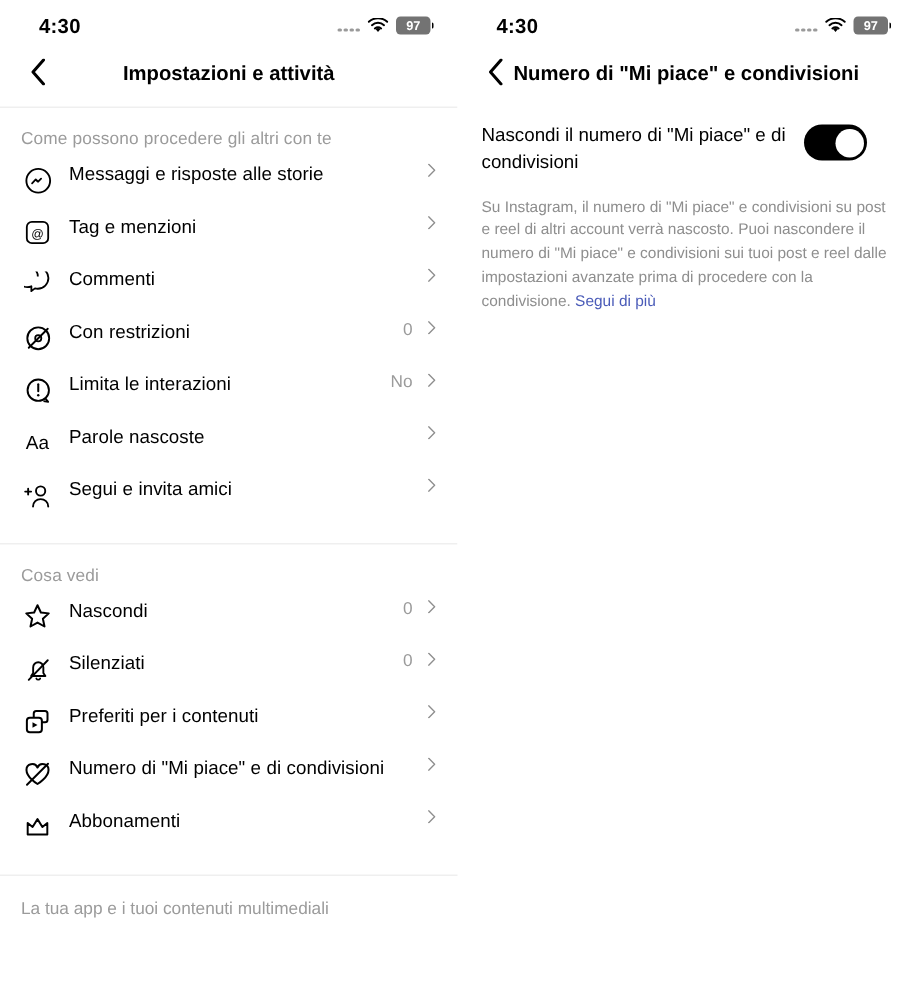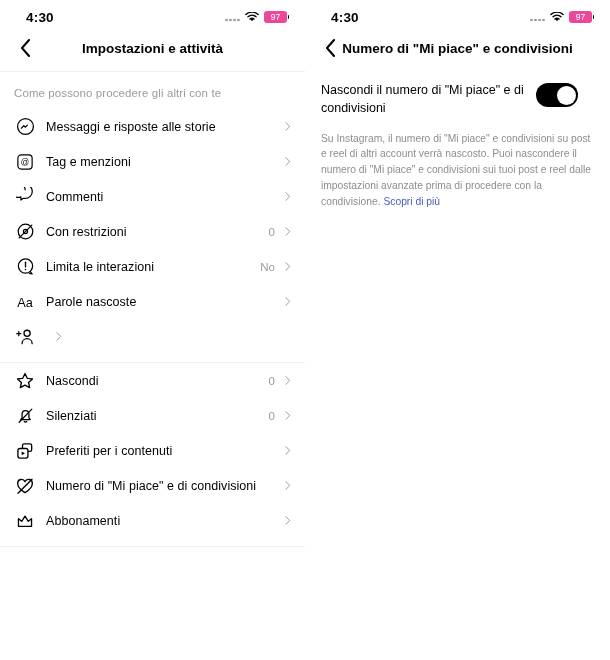--- a/index.html
+++ b/index.html
@@ -15,21 +15,21 @@
   
   .statusbar {
     height: 30px; display: flex; align-items: center;
     justify-content: space-between; padding: 4px 18px 0 26px; box-sizing: border-box;
   }
   .status-time { font-size: 13.5px; font-weight: 700; color: #000; letter-spacing: .2px; }
   .status-right { display: flex; align-items: center; gap: 5px; }
   .sig-dots { display: flex; align-items: flex-end; gap: 1.5px; height: 8px; }
   .sig-dots i { width: 2.5px; height: 2.5px; background: #9a9a9a; border-radius: 50%; display: block; }
   .battery {
-    background: #ec4899; color: #fff; font-size: 8.5px; font-weight: 400;
+    background: #737373; color: #fff; font-size: 8.5px; font-weight: 700;
     border-radius: 3px; padding: 1.5px 3px 1.5px 3.5px; line-height: 1;
     min-width: 17px; text-align: center; position: relative;
   }
   .battery:after {
     content: ""; position: absolute; right: -2px; top: 3.5px;
     width: 1.5px; height: 4px; background: #000; border-radius: 0 1px 1px 0;
   }
 
   
   .navbar {
@@ -41,21 +41,21 @@
     position: absolute; left: 0; right: 0; text-align: center;
     font-size: 13.5px; font-weight: 700; color: #000; pointer-events: none;
   }
   .nav-sep { height: 1px; background: #efefef; margin-top: 5px; width: 100%; }
 
   
   .section-label {
     font-size: 11.5px; color: #9b9b9b; padding: 15px 14px 10px 14px; letter-spacing: .1px;
   }
   .row {
-    display: flex; align-items: center; height: 35px; padding: 0 13px 0 14px;
+    display: flex; height: 35px; padding: 0 13px 0 14px;
     box-sizing: border-box; cursor: pointer;
   }
   .row-icon {
     width: 22px; height: 22px; margin-right: 10px; flex: 0 0 22px;
     display: flex; align-items: center; justify-content: center; color: #000;
   }
   .row-label { flex: 1; font-size: 12.5px; color: #000; letter-spacing: .05px; }
   .row-value { font-size: 11.5px; color: #9b9b9b; margin-right: 8px; }
   .chev { width: 9px; height: 9px; flex: 0 0 9px; color: #8e8e8e; }
   .divider { height: 1px; background: #efefef; margin: 8px 0 0 0; }
@@ -205,28 +205,30 @@
     </div>
 
     <div class="row">
       <span class="row-icon">
         <svg width="21" height="19" viewBox="0 0 26 24">
           <path d="M2 8.5h5M4.5 6v5" stroke="#000" stroke-width="1.6" stroke-linecap="round"></path>
           <circle cx="15" cy="8" r="3.9" fill="none" stroke="#000" stroke-width="1.6"></circle>
           <path d="M8.6 21c0-3.6 2.9-6.2 6.4-6.2s6.4 2.6 6.4 6.2" fill="none" stroke="#000" stroke-width="1.6" stroke-linecap="round"></path>
         </svg>
       </span>
+      <span class="row-label">Segui e invita amici</span>
       <span class="row-value"></span>
       <svg class="chev" viewBox="0 0 10 16">
           <path d="M2 1l7 7-7 7" stroke="currentColor" stroke-width="1.6" fill="none" stroke-linecap="round" stroke-linejoin="round"></path>
         </svg>
     </div>
 
     <div class="divider"></div>
 
+    <div class="section-label">Cosa vedi</div>
 
     <div class="row">
       <span class="row-icon">
         <svg width="20" height="20" viewBox="0 0 24 24">
           <path d="M12 3l2.7 5.8 6.3.7-4.7 4.3 1.3 6.2L12 16.9 6.4 20l1.3-6.2L3 9.5l6.3-.7z" fill="none" stroke="#000" stroke-width="1.6" stroke-linejoin="round"></path>
         </svg>
       </span>
       <span class="row-label">Nascondi</span>
       <span class="row-value">0</span>
       <svg class="chev" viewBox="0 0 10 16">
@@ -285,20 +287,21 @@
         </svg>
       </span>
       <span class="row-label">Abbonamenti</span>
       <span class="row-value"></span>
       <svg class="chev" viewBox="0 0 10 16">
           <path d="M2 1l7 7-7 7" stroke="currentColor" stroke-width="1.6" fill="none" stroke-linecap="round" stroke-linejoin="round"></path>
         </svg>
     </div>
 
     <div class="divider"></div>
+    <div class="footer-label">La tua app e i tuoi contenuti multimediali</div>
   </div>
 
   <div class="panel">
 
     <div class="statusbar">
       <div class="status-time">4:30</div>
       <div class="status-right">
         <span class="sig-dots">
             <i></i>
             <i></i>
@@ -325,17 +328,17 @@
     </div>
 
     <div class="toggle-row">
       <div class="toggle-text">Nascondi il numero di "Mi piace" e di condivisioni</div>
       <div class="switch">
         <span class="knob"></span>
       </div>
     </div>
 
     <div class="desc">
-      <span>Su Instagram, il numero di "Mi piace" e condivisioni su post e reel di altri account verrà nascosto. Puoi nascondere il numero di "Mi piace" e condivisioni sui tuoi post e reel dalle impostazioni avanzate prima di procedere con la condivisione. </span><a href="#">Scopri di più</a>
+      <span>Su Instagram, il numero di "Mi piace" e condivisioni su post e reel di altri account verrà nascosto. Puoi nascondere il numero di "Mi piace" e condivisioni sui tuoi post e reel dalle impostazioni avanzate prima di procedere con la condivisione. </span><a href="#">Segui di più</a>
     </div>
   </div>
 
 </div>
 
 </body></html>

